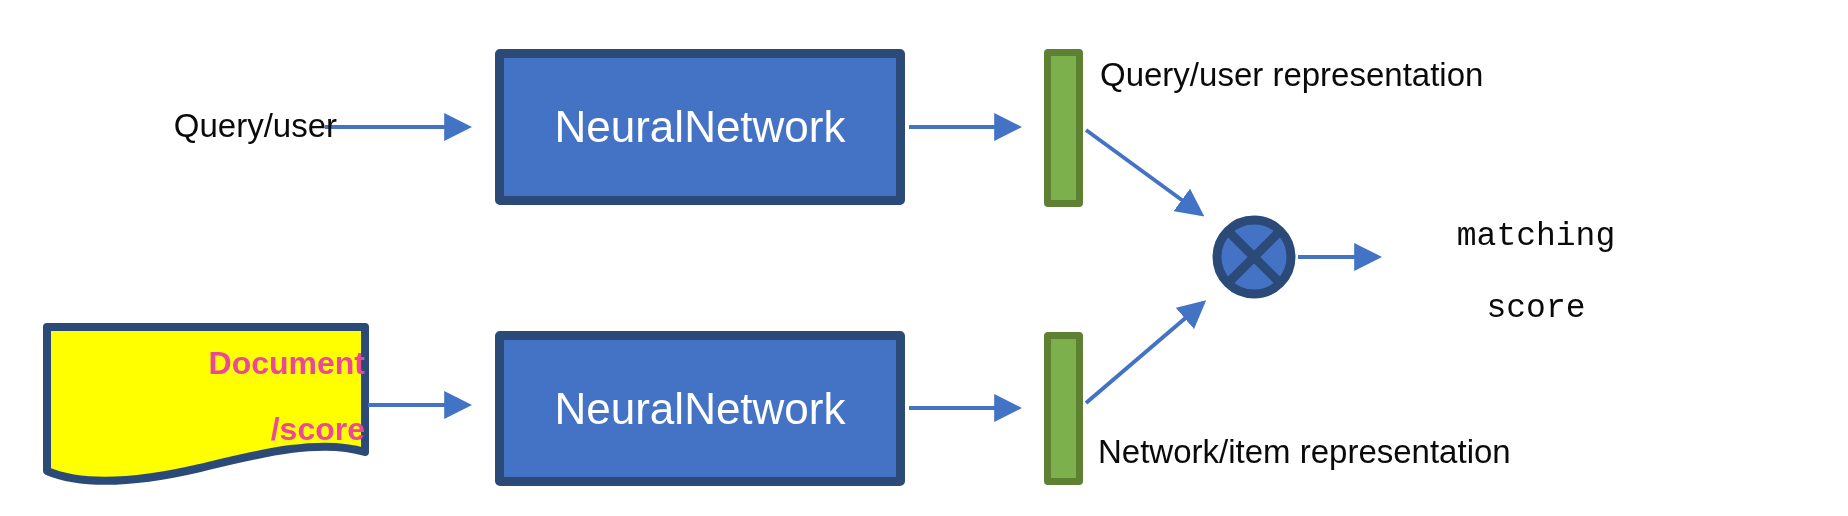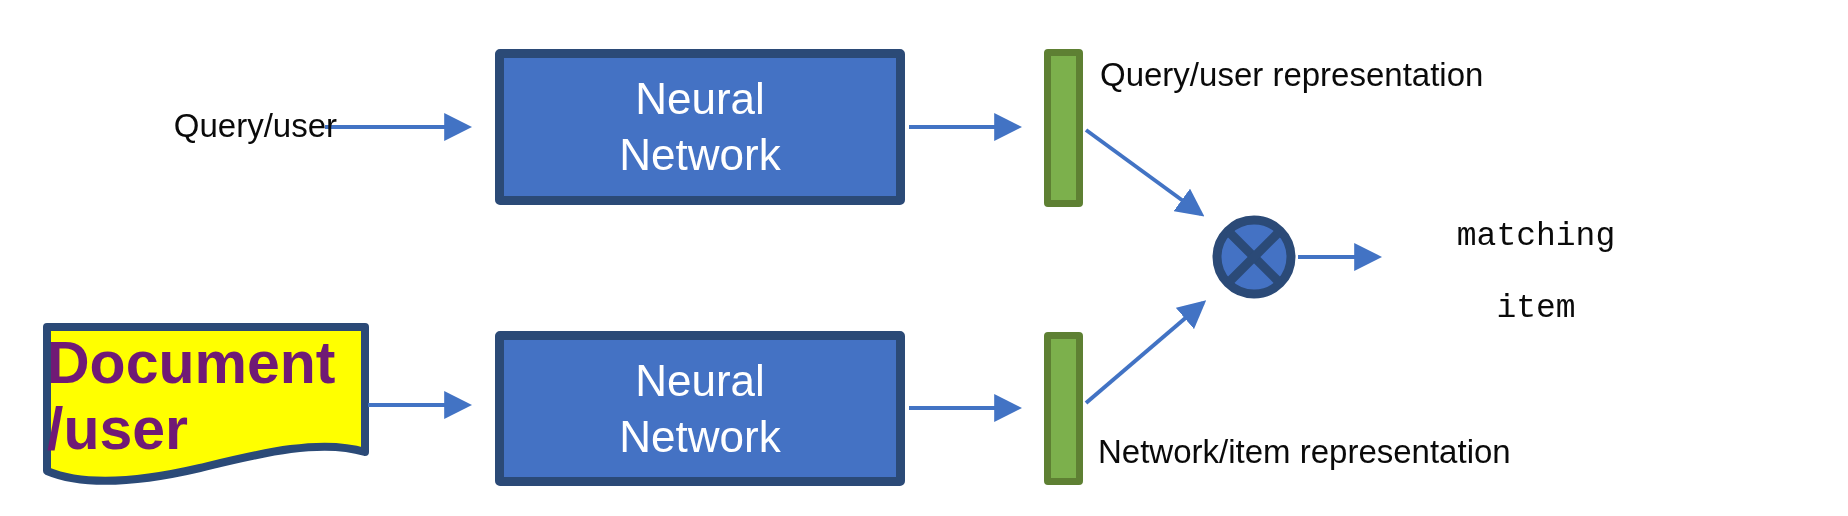--- a/index.html
+++ b/index.html
@@ -8,21 +8,21 @@
     width:1848px;height:516px;
     background:#ffffff;
     font-family:"Liberation Sans","DejaVu Sans",sans-serif;
     overflow:hidden;
   }
   #wires{position:absolute;left:0;top:0;z-index:1;}
   .nn-box{
     position:absolute;left:495px;width:410px;height:156px;
     background:#4472C4;border:9px solid #2B4A77;border-radius:5px;
     box-sizing:border-box;z-index:2;
-    display:flex;flex-direction:column;align-items:center;justify-content:center;
+    display:flex;flex-direction:row;align-items:center;justify-content:center;
     color:#ffffff;font-size:44px;line-height:56px;text-align:center;
   }
   #nn-box-top{top:49px;}
   #nn-box-bottom{top:331px;height:155px;}
   .green-bar{
     position:absolute;left:1044px;width:39px;
     background:#7CB04C;border:7px solid #5E8033;border-radius:4px;
     box-sizing:border-box;z-index:2;
   }
   #green-bar-top{top:49px;height:158px;}
@@ -30,21 +30,21 @@
   .lbl{
     position:absolute;color:#0a0a0a;font-size:33px;line-height:48px;
     white-space:nowrap;z-index:3;
   }
   #label-query-user{left:37px;top:102px;width:300px;text-align:right;}
   #label-query-repr{left:1100px;top:51px;}
   #label-doc-repr{left:1098px;top:428px;}
   #label-matching-score{left:1410px;top:201px;width:252px;text-align:center;line-height:72px;font-family:Liberation Mono, monospace;}
   #doc-shape-text{
     position:absolute;left:47px;top:330px;width:318px;z-index:3;
-    text-align:left;font-size:59px;line-height:66px;font-weight:600;color:#701a75;
+    text-align:right;font-size:32px;line-height:66px;font-weight:600;color:#ec4899;
     white-space:nowrap;
   }
 </style>
 </head>
 <body>
 
 <div id="canvas">
 
   <svg id="wires" width="1848" height="516" viewBox="0 0 1848 516">
     <defs>
@@ -69,36 +69,36 @@
       <line x1="1277" y1="234" x2="1231" y2="280" stroke="#2B4A77" stroke-width="9" stroke-linecap="round"></line>
     </g>
 
     <line x1="1298" y1="257" x2="1378" y2="257" stroke="#4273C4" stroke-width="4" marker-end="url(#ah)"></line>
   </svg>
 
   <div class="lbl" id="label-query-user">Query/user</div>
 
   <div id="doc-shape-text">
     <div>Document</div>
-    <div>/user</div>
+    <div>/score</div>
   </div>
 
   <div class="nn-box" id="nn-box-top">
     <div>Neural</div>
     <div>Network</div>
   </div>
   <div class="nn-box" id="nn-box-bottom">
     <div>Neural</div>
     <div>Network</div>
   </div>
 
   <div class="green-bar" id="green-bar-top"></div>
   <div class="green-bar" id="green-bar-bottom"></div>
 
   <div class="lbl" id="label-query-repr">Query/user representation</div>
   <div class="lbl" id="label-doc-repr">Network/item representation</div>
 
   <div class="lbl" id="label-matching-score">
     <div>matching</div>
-    <div>item</div>
+    <div>score</div>
   </div>
 
 </div>
 
 </body></html>

